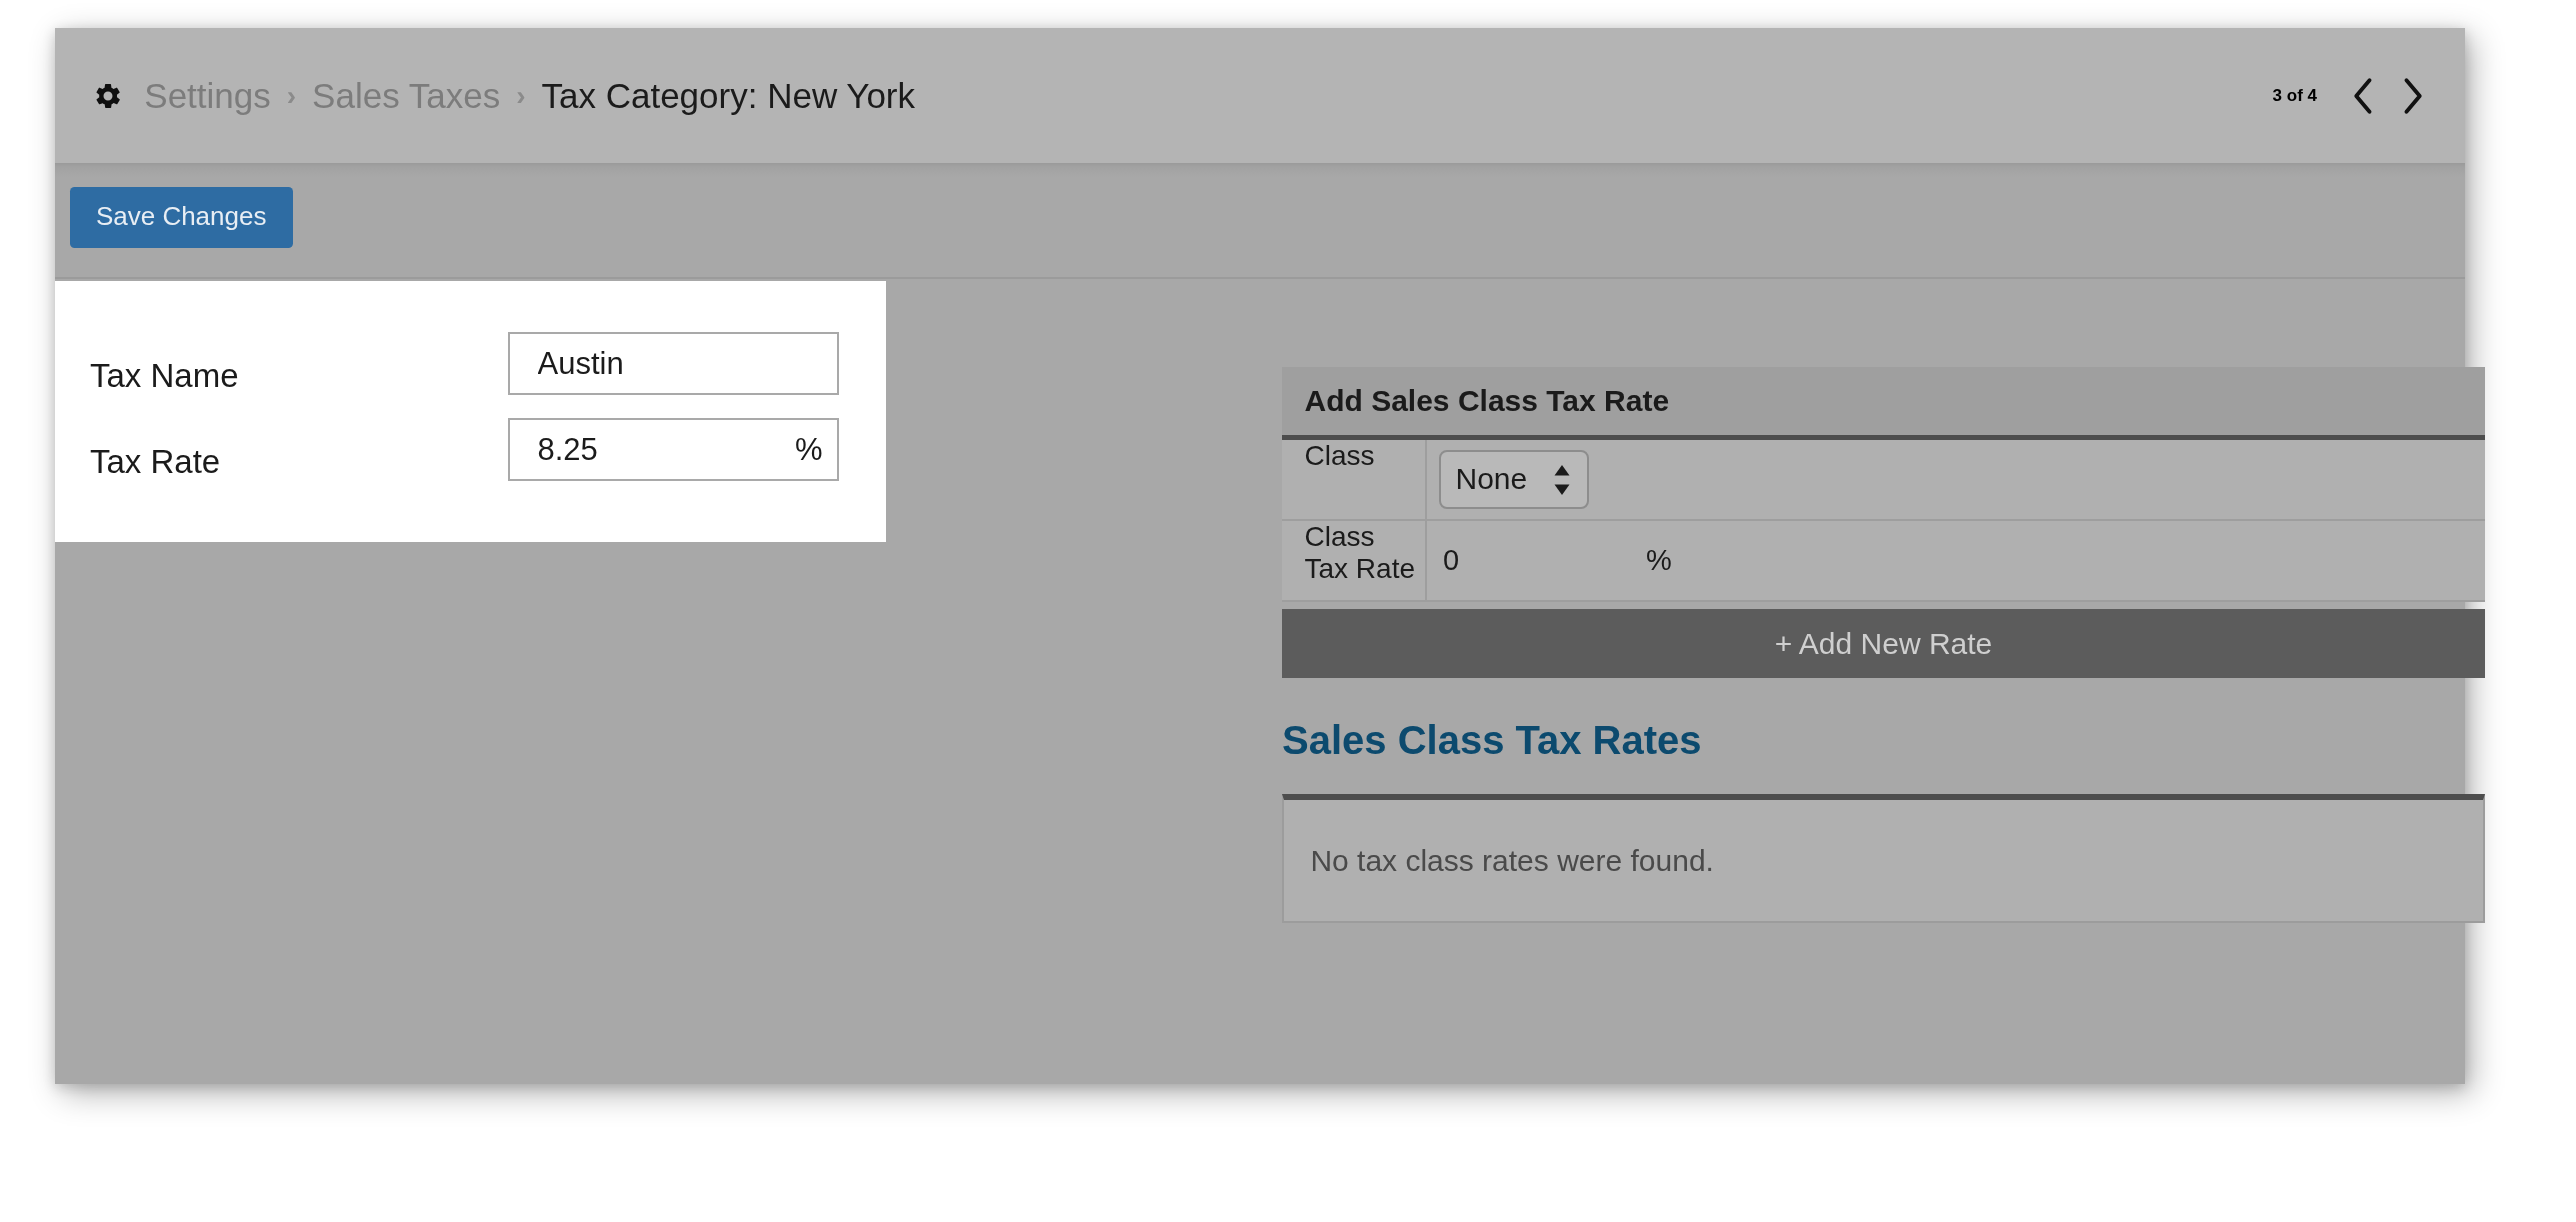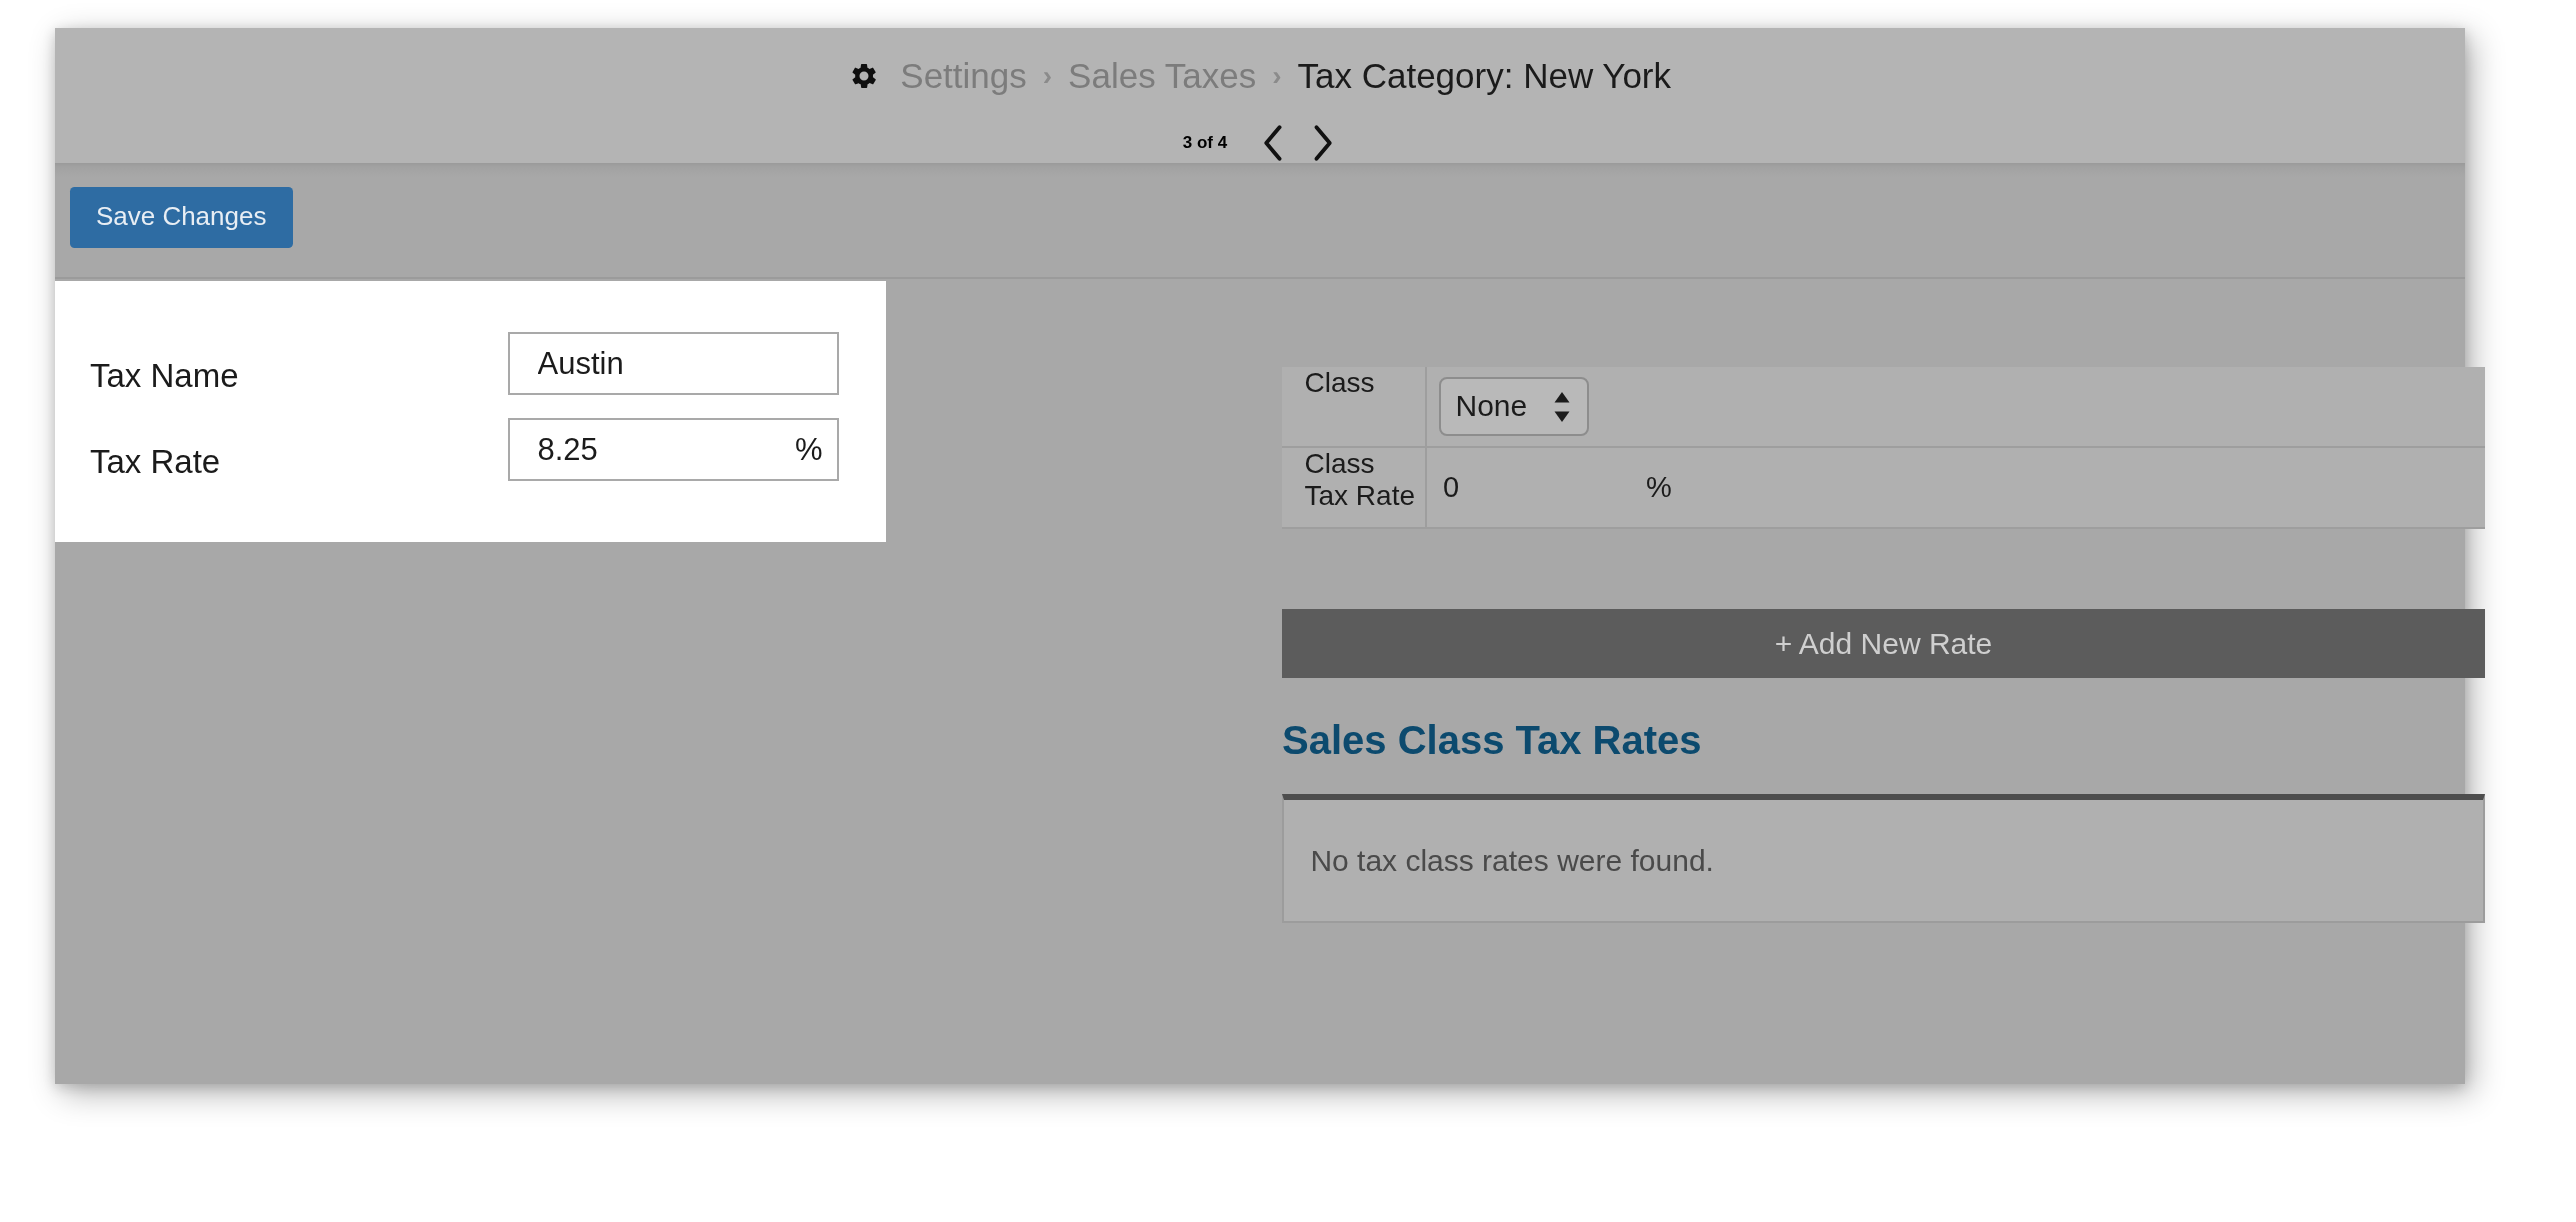--- a/index.html
+++ b/index.html
@@ -28,21 +28,20 @@
 
   
   #header {
     position: relative;
     height: 135px;
     background: #b4b4b4;
     display: flex;
     align-items: center;
     padding: 0 38px 0 38px;
     box-sizing: border-box;
-    flex-direction: column;
   }
   #breadcrumb {
     display: flex;
     align-items: center;
     gap: 16px;
     flex: 1;
   }
   .gear-icon {
     width: 30px;
     height: 30px;
@@ -369,20 +368,21 @@
           <span class="pct-suffix">%</span>
         </span>
       </div>
 
     </div>
 
     <div id="right-col">
 
       <div id="add-rate-table">
 
+        <div id="add-rate-title">Add Sales Class Tax Rate</div>
 
         <div class="rate-row">
           <div class="rate-row-label">Class</div>
           <div class="rate-row-field">
             <span class="select-wrap">
               <select id="class-select">
                 <option>None</option>
               </select>
               <span class="select-arrows">
                 <svg viewBox="0 0 12 22" width="20" height="33" aria-hidden="true">

